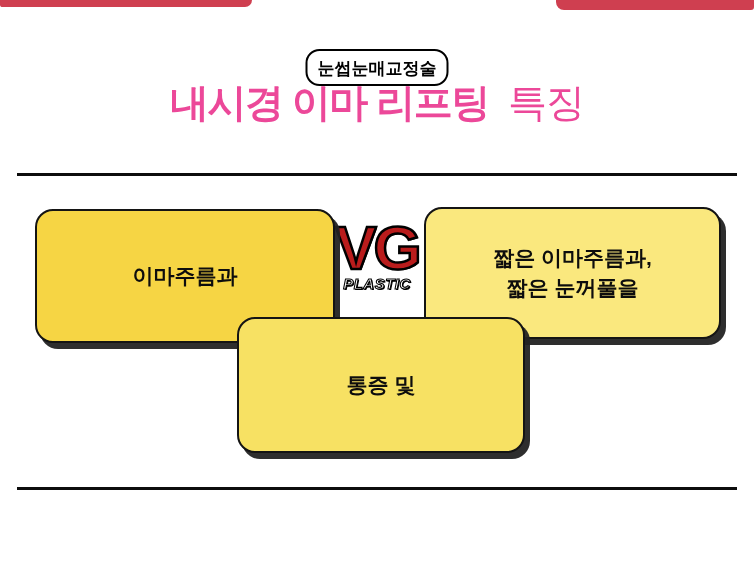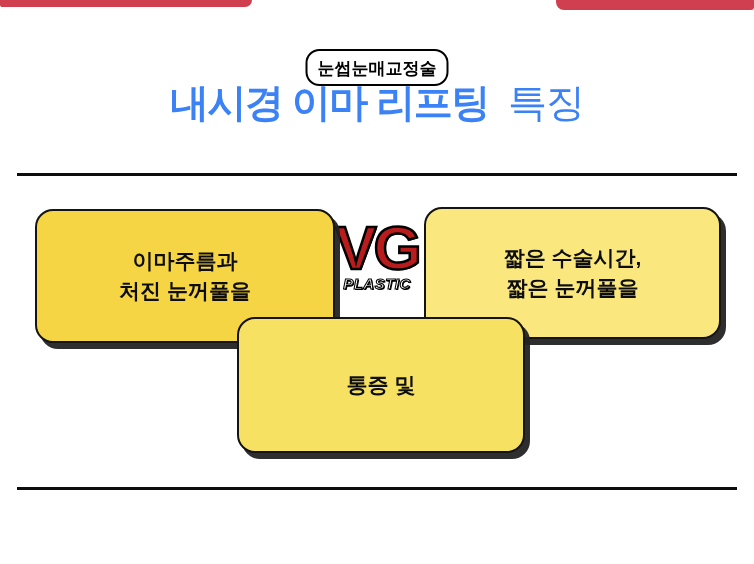--- a/index.html
+++ b/index.html
@@ -18,21 +18,21 @@
   .tag {
     position:absolute; top:49px; left:50%; transform:translateX(-50%);
     border:2.5px solid #000; border-radius:14px;
     padding:6px 10px 4px; font-size:17px; font-weight:700; color:#000;
     background:#fff; white-space:nowrap;
   }
 
   
   .title {
     position:absolute; top:76px; left:0; right:0; margin:0;
-    text-align:center; font-size:39px; color:#3b82f6; letter-spacing:-1.5px;
+    text-align:center; font-size:39px; color:#ec4899; letter-spacing:-1.5px;
     white-space:nowrap;
   }
   .title .strong { font-weight:800; }
   .title .light  { font-weight:400; margin-left:10px; letter-spacing:-1px; }
 
   
   .rule { position:absolute; left:17px; right:17px; height:3px; background:#0d0d0d; }
   .rule-top    { top:173px; }
   .rule-bottom { top:487px; }
 
@@ -82,27 +82,26 @@
   <h1 class="title">
     <span class="strong">내시경 이마 리프팅</span>
     <span class="light">특징</span>
   </h1>
 
   <div class="rule rule-top"></div>
 
   <div class="card card-left" style="background-color: rgb(246, 213, 68);">
     <div>
       <span class="line">이마주름과</span>
-      <span class="line">처진 눈꺼풀을</span>
     </div>
   </div>
 
   <div class="card card-right" style="background-color: rgb(250, 232, 126);">
     <div>
-      <span class="line">짧은 수술시간,</span>
+      <span class="line">짧은 이마주름과,</span>
       <span class="line">짧은 눈꺼풀을</span>
     </div>
   </div>
 
   <div class="card card-bottom" style="background-color: rgb(247, 225, 99); text-align: right;">
     <div>
       <span class="line">통증 및</span>
     </div>
   </div>
 

